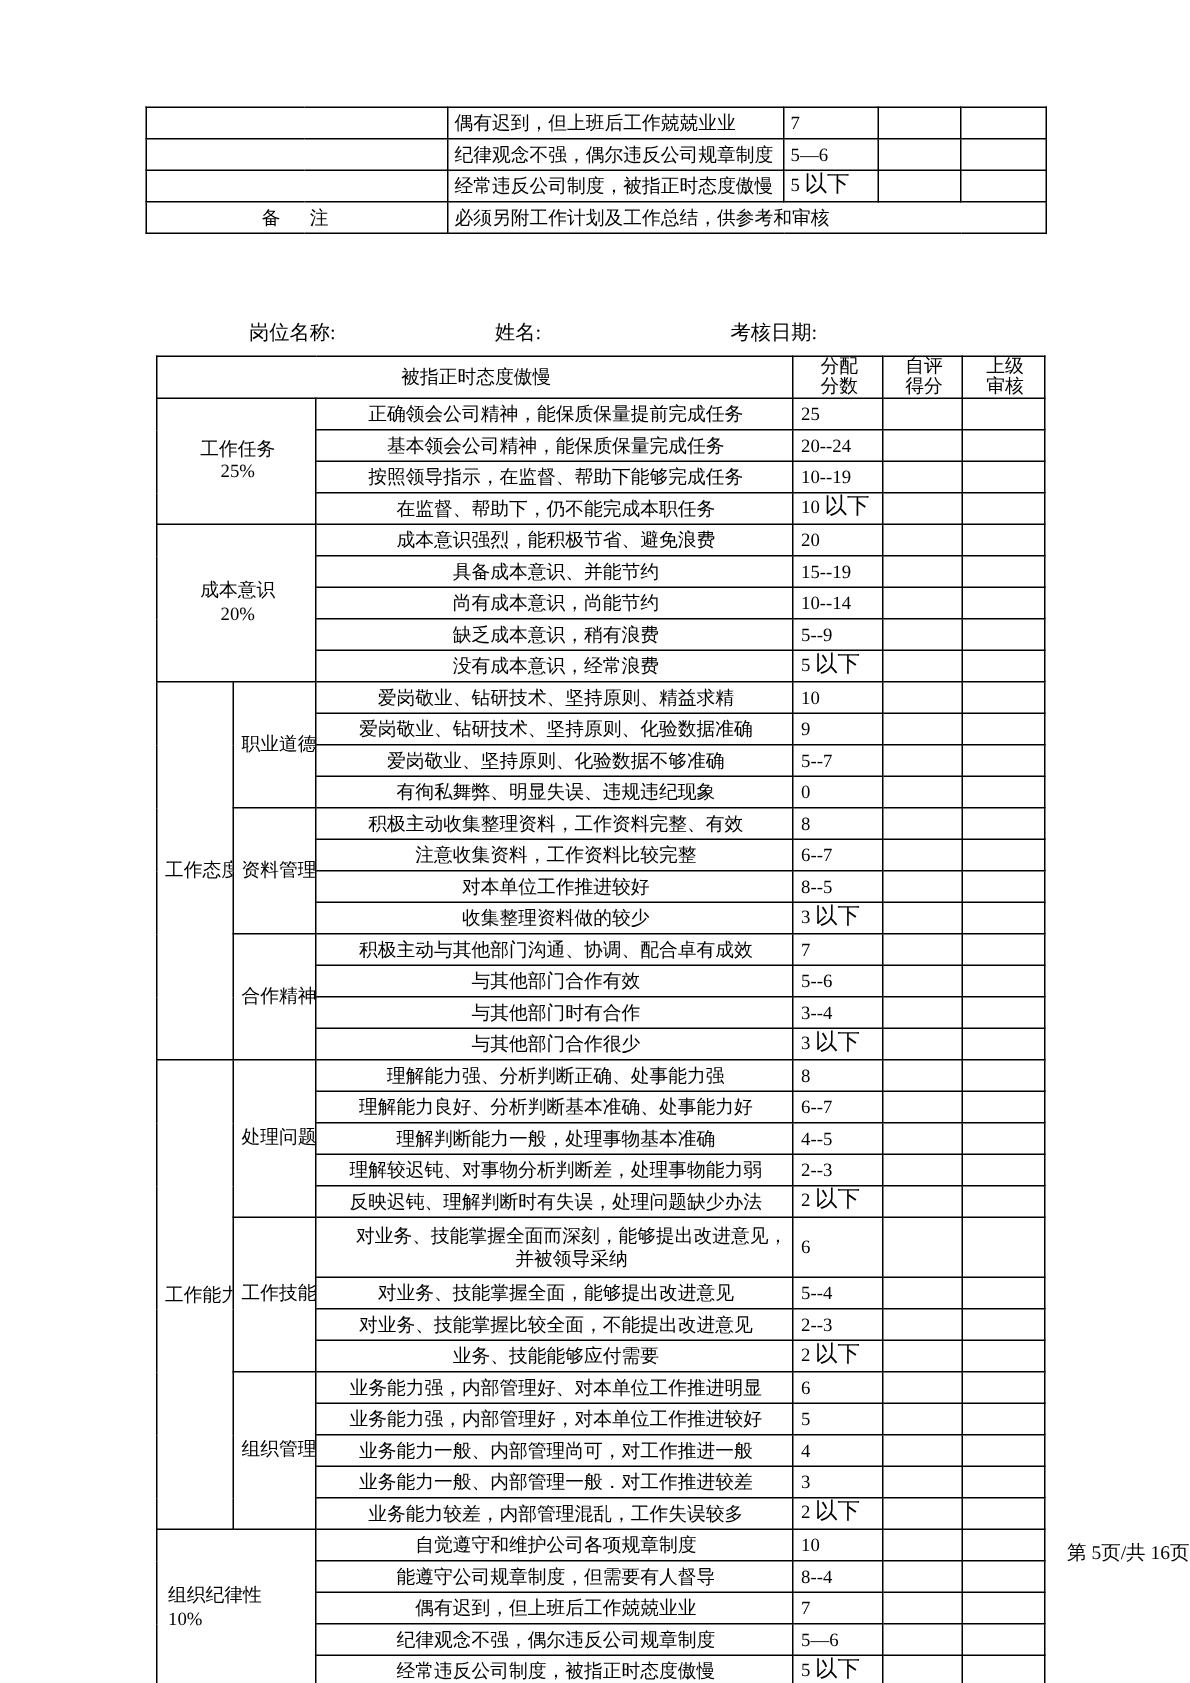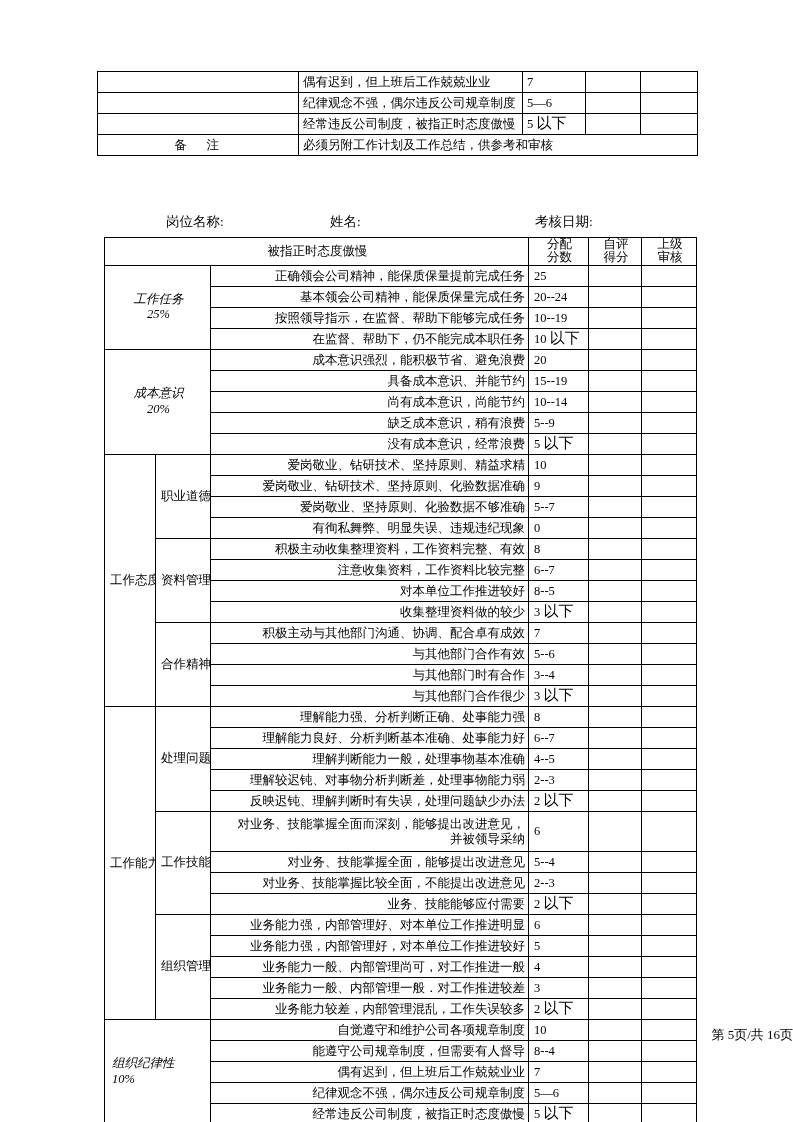--- a/index.html
+++ b/index.html
@@ -84,21 +84,21 @@
     height: 20px;
     font-size: 13.5px;
   }
   .meta span {
     position: absolute;
     top: 0;
     white-space: nowrap;
   }
   .meta .m-post { left: 118px; margin-left: 48px; }
   .meta .m-name { left: 330px; }
-  .meta .m-date { left: 487px; margin-left: 48px; }
+  .meta .m-date { left: 487px; }
 
   
   .main-wrap {
     position: absolute;
     left: 104px;
     top: 237px;
     width: 592px;
   }
   table.main { width: 592px; }
   .main .c-cat  { width: 51px; }
@@ -121,42 +121,41 @@
   }
   td.hdr-item {
     text-align: center;
     height: 35px;
   }
   td.cat-merge {
     text-align: center;
     line-height: 1.25;
     white-space: normal;
     padding: 2px;
-    font-style: italic;
   }
   td.cat-merge.lft {
     text-align: left;
     padding-left: 7px;
   }
   td.cat-vert {
     text-align: center;
     white-space: normal;
     word-break: break-all;
     line-height: 1.16;
     padding: 2px 1px;
     width: 51px;
   }
   td.sub-label {
     text-align: left;
     white-space: normal;
     line-height: 1.22;
     padding: 3px 2px 3px 6px;
     word-break: break-all;
   }
-  td.item { text-align: right; }
+  td.item { text-align: center; }
   td.item.two-line {
     white-space: normal;
     line-height: 1.2;
     height: 36px;
     padding-top: 2px;
     padding-left: 26px;
   }
   td.pts { text-align: left; padding-left: 5px; }
   .small-suffix { font-size: 15px; }
 

